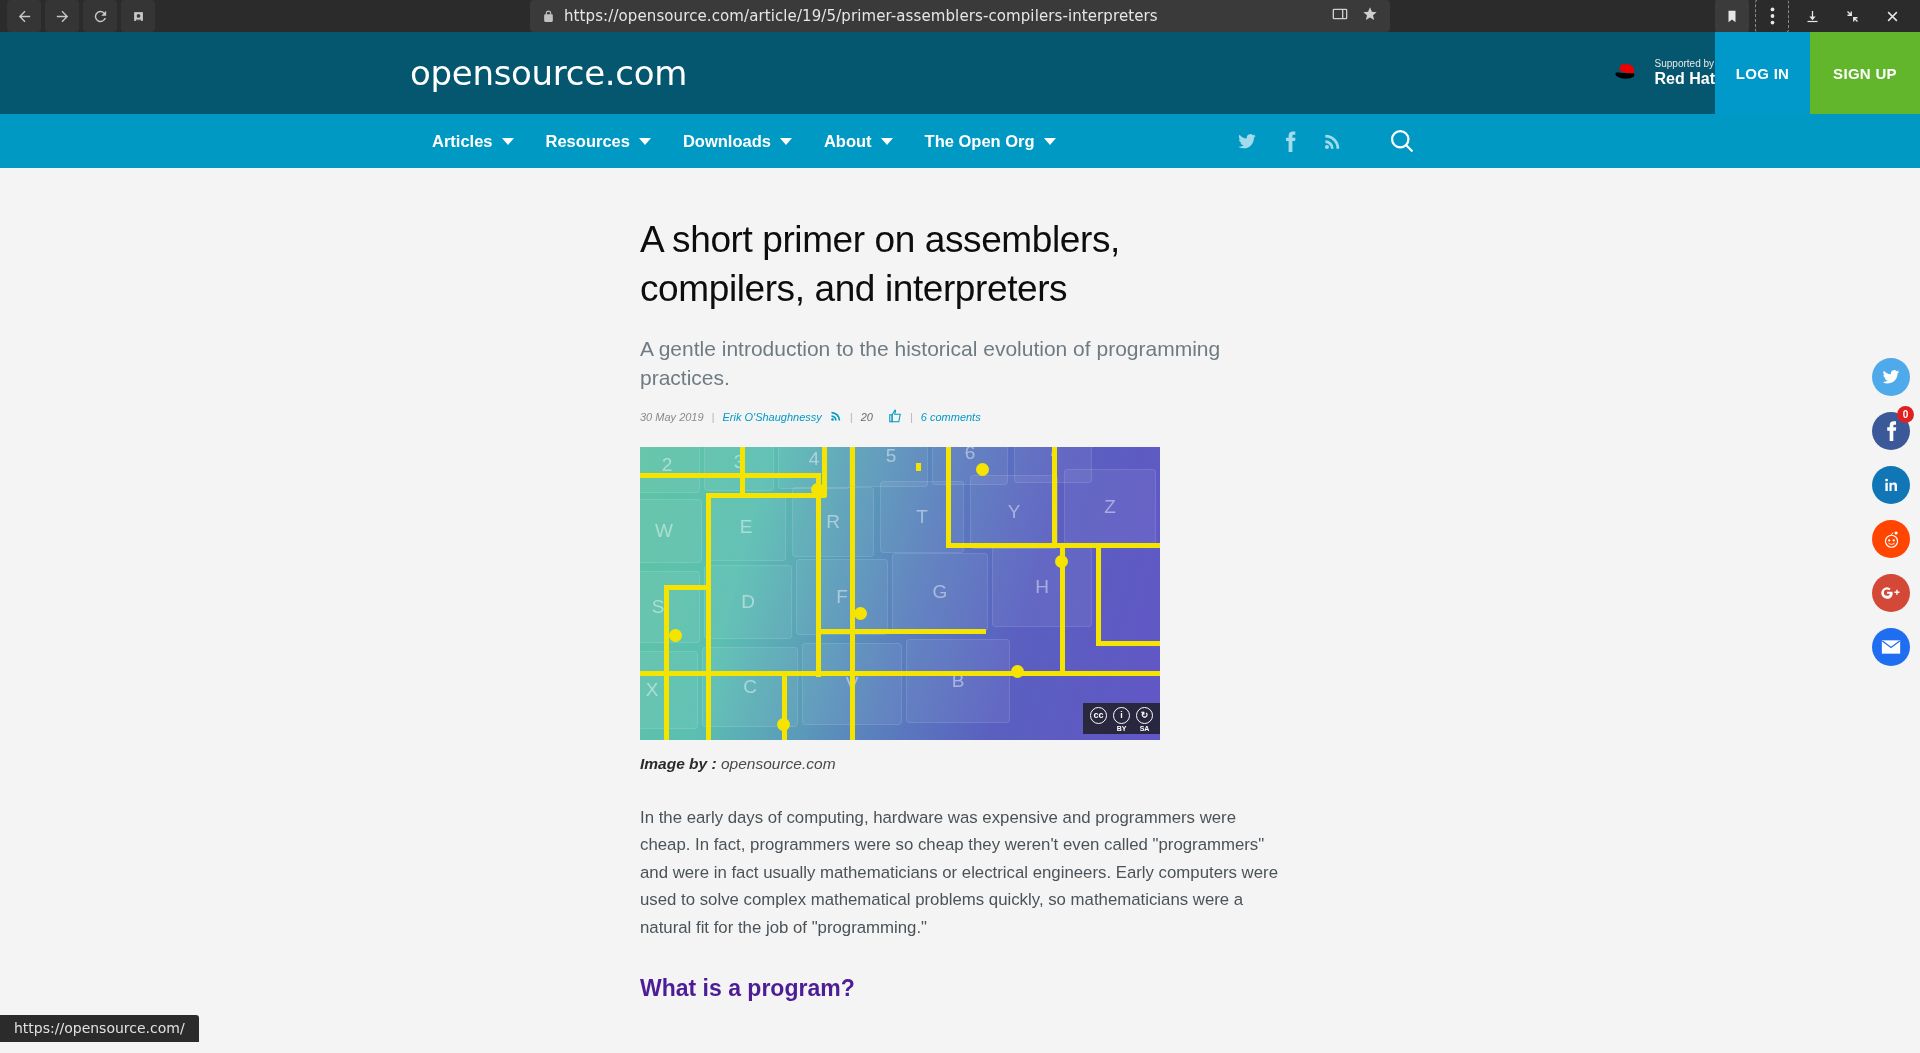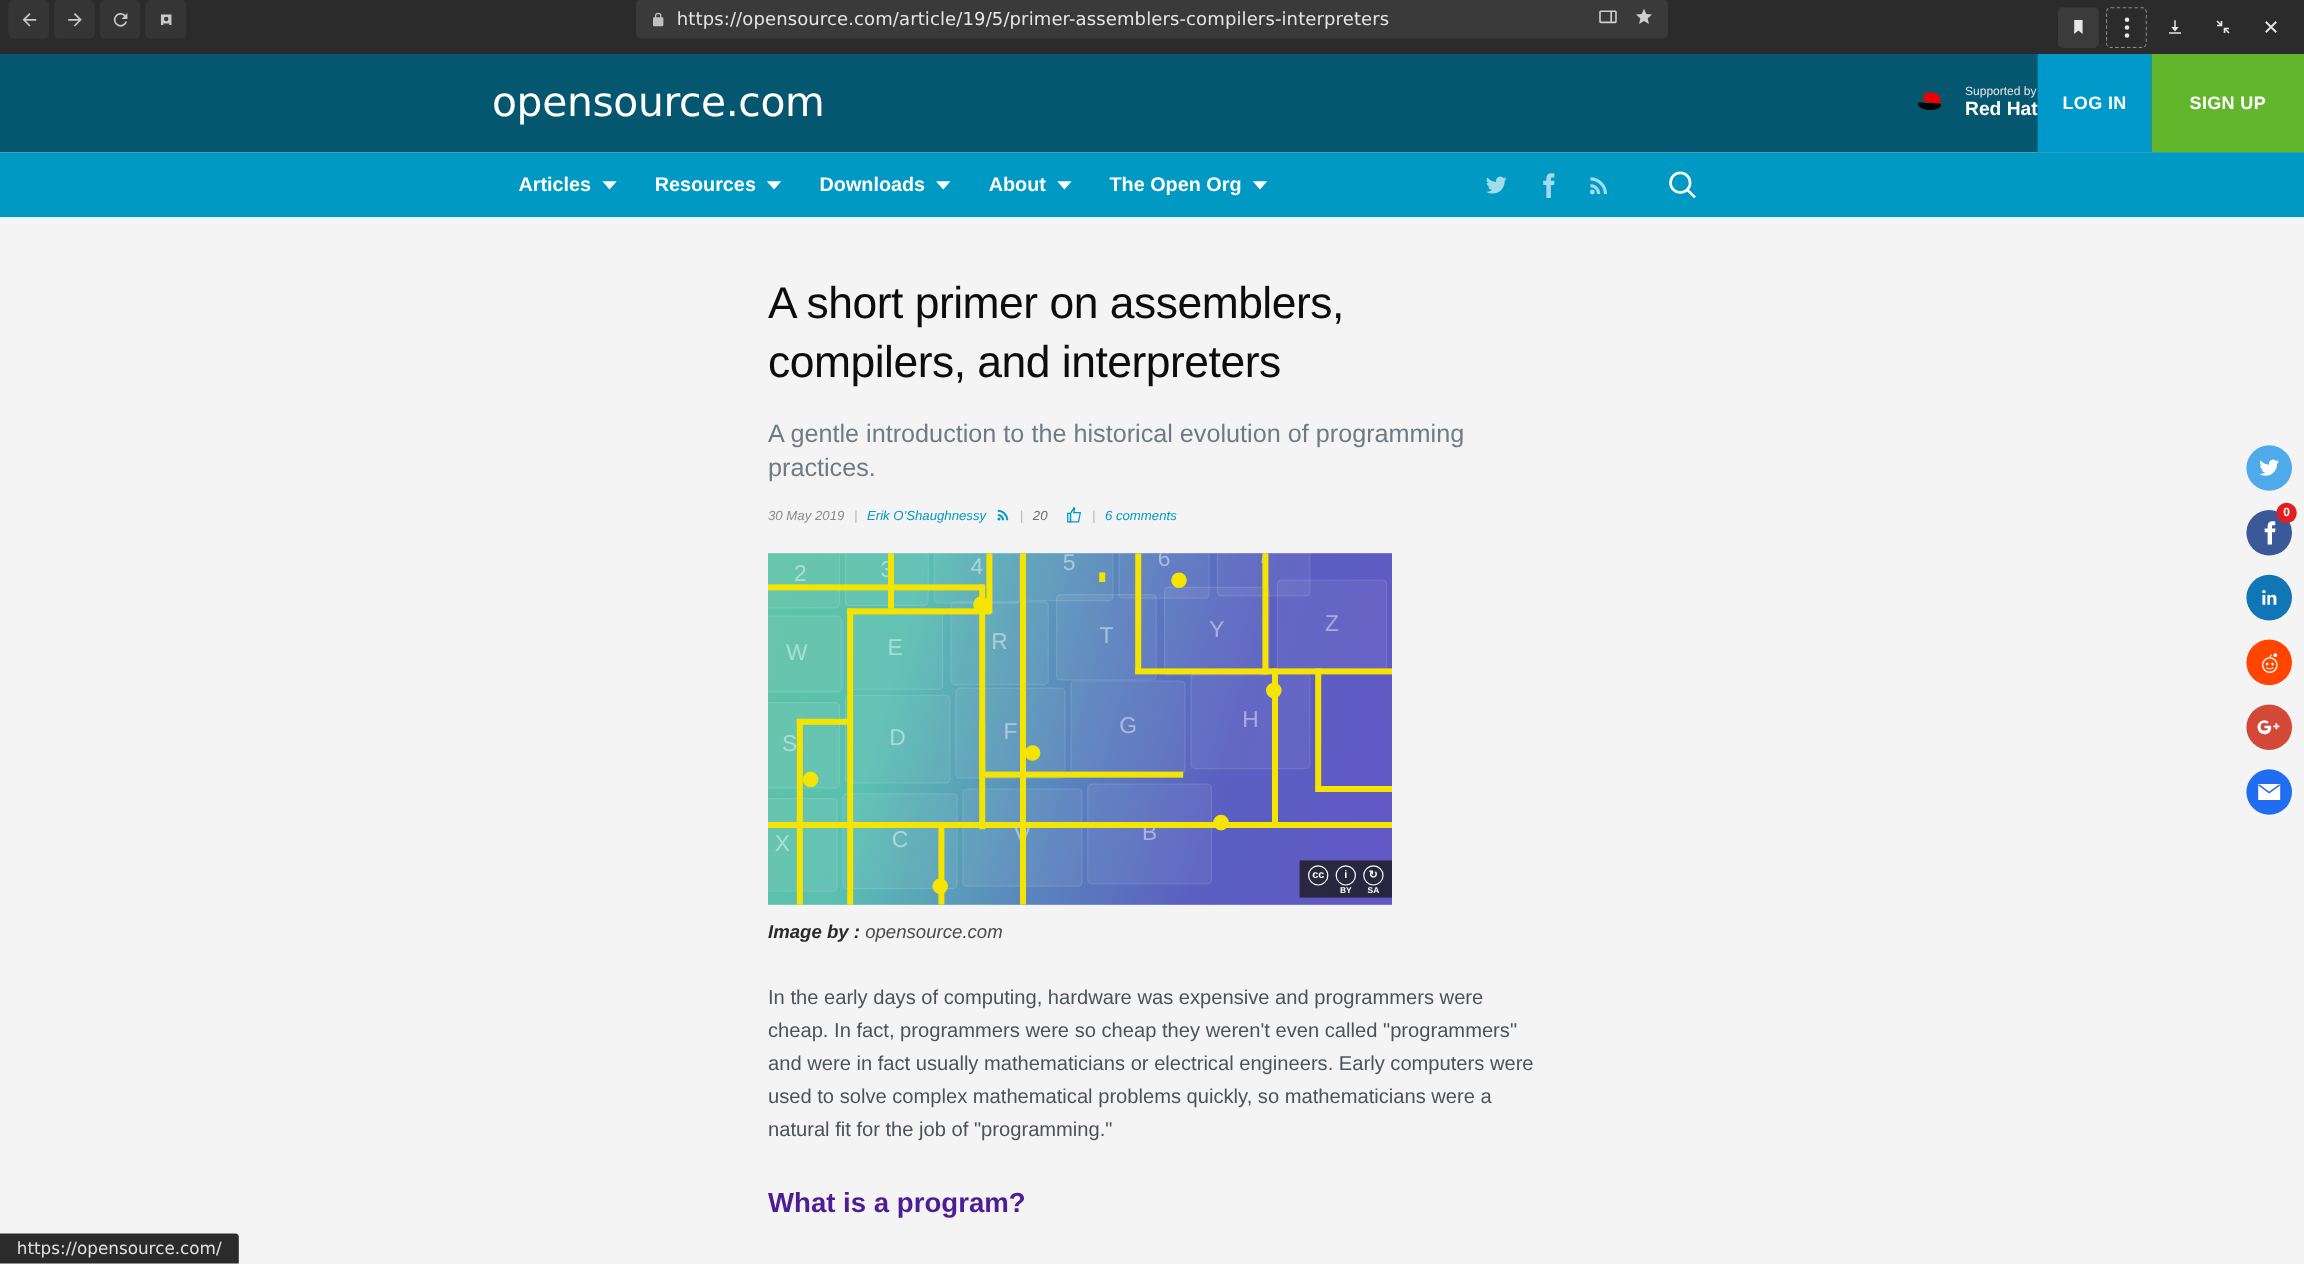--- a/index.html
+++ b/index.html
@@ -5,23 +5,24 @@
   * { box-sizing: border-box; margin: 0; padding: 0; }
   html, body {
     width: 1920px; height: 1053px;
     overflow: hidden;
     font-family: "Liberation Sans", sans-serif;
     background: #f4f4f4;
   }
 
   
   .browser-chrome {
-    height: 45px;
+    height: 32px;
     background: #2b2b2b;
     display: flex;
+    align-items: center;
     padding: 0 7px;
     position: relative;
   }
   .nav-btn {
     width: 34px; height: 32px;
     border-radius: 4px;
     background: #353535;
     display: flex; align-items: center; justify-content: center;
     margin-right: 4px;
     cursor: pointer;
@@ -103,21 +104,21 @@
     display: flex;
     align-items: center;
     justify-content: center;
     color: #fff;
     font-size: 15px;
     font-weight: bold;
     letter-spacing: 0.3px;
     cursor: pointer;
   }
   .btn-login { background: #0099ca; }
-  .btn-signup { background: #61b62c; width: 127px; }
+  .btn-signup { background: #61b62c; width: 110px; }
 
   
   .nav-bar {
     background: #0099c4;
     height: 54px;
     display: flex;
     align-items: center;
     position: relative;
   }
   .nav-items {

